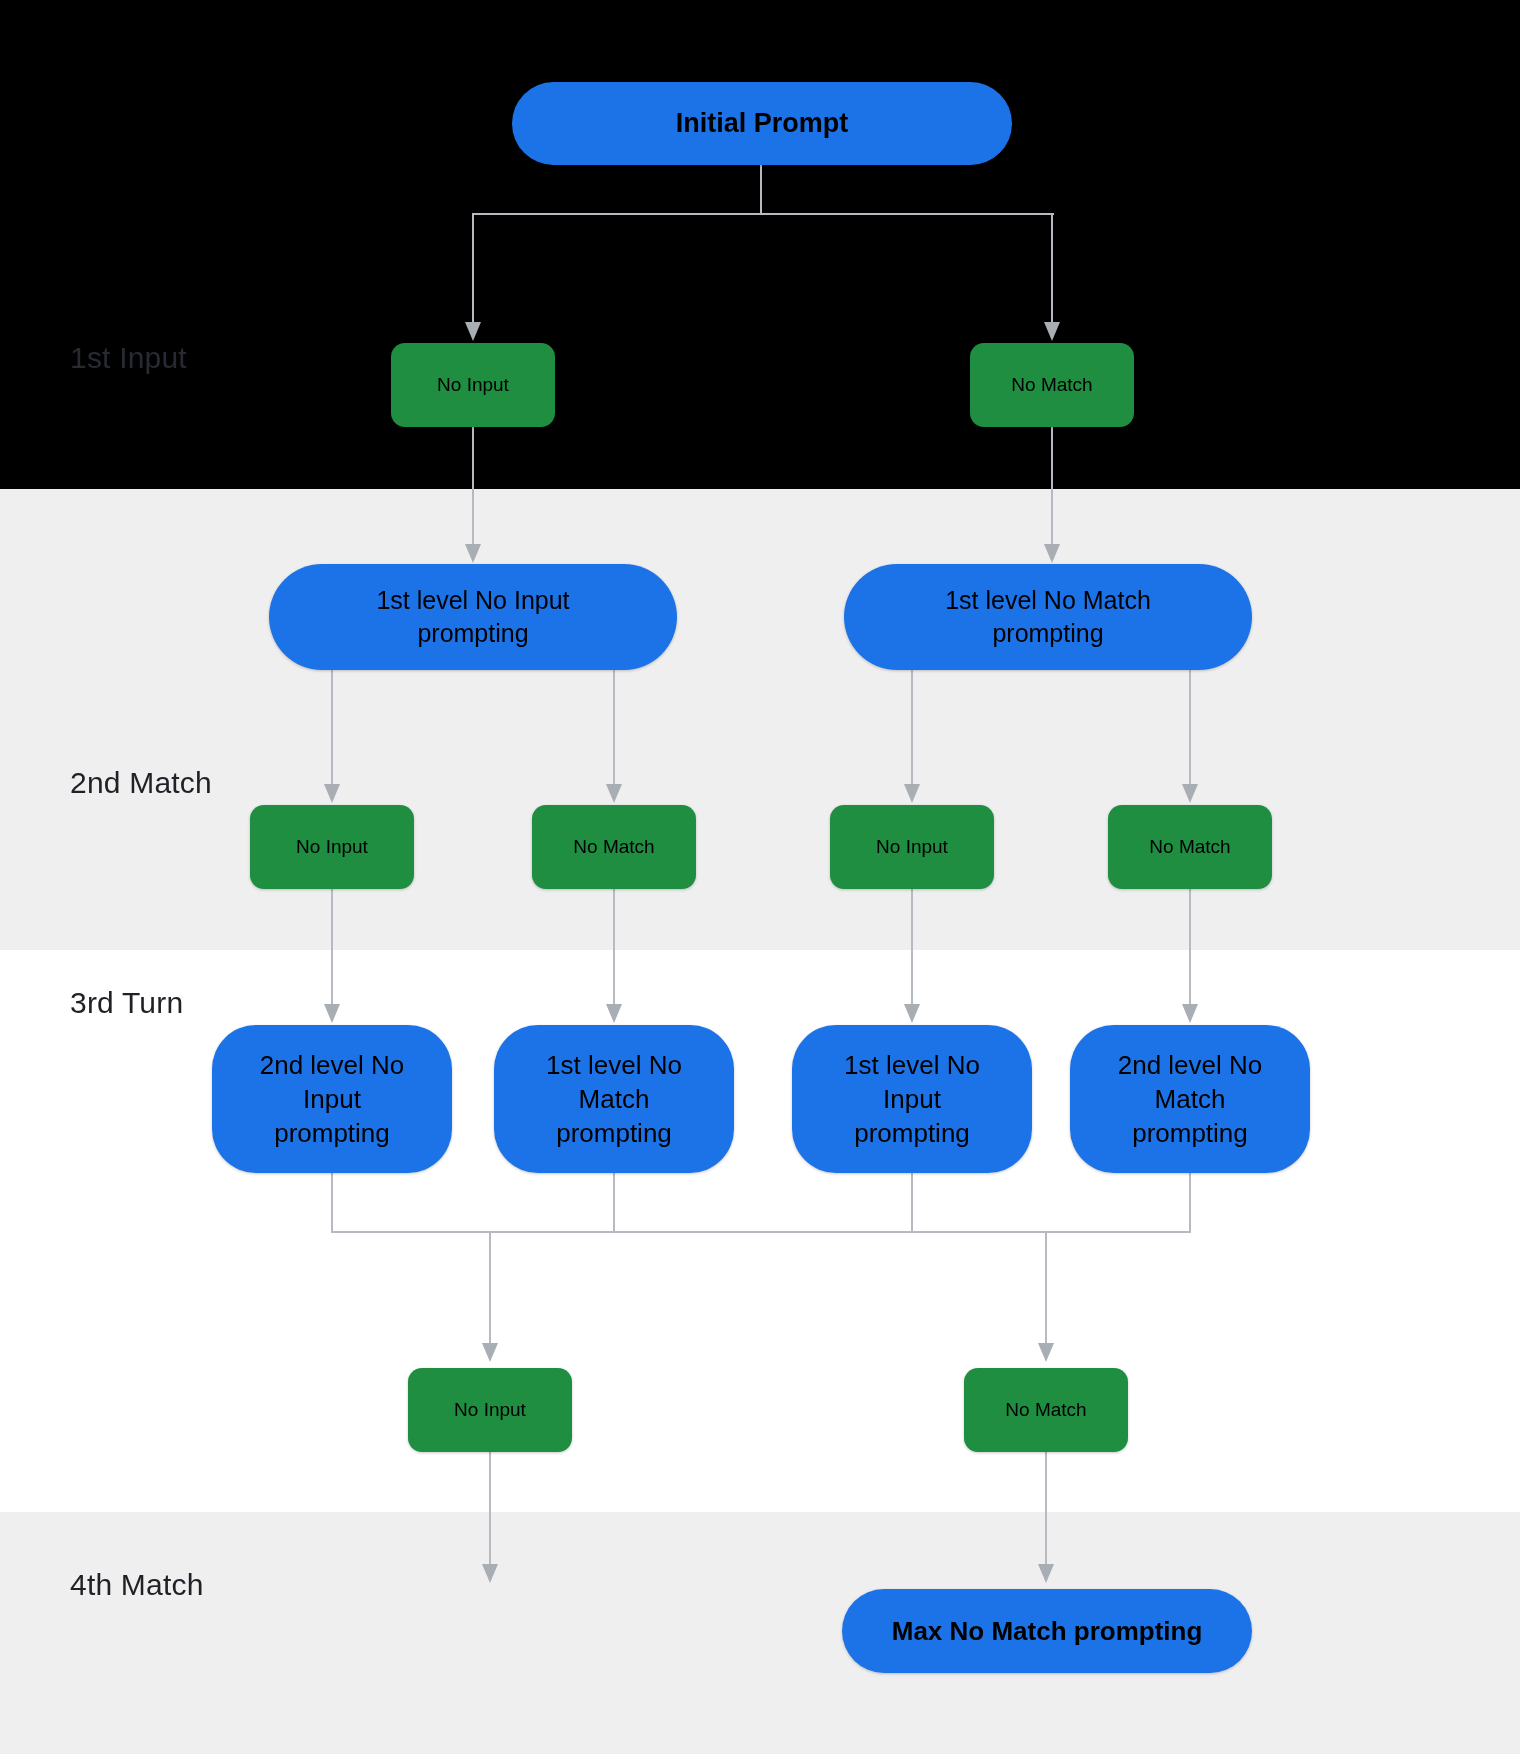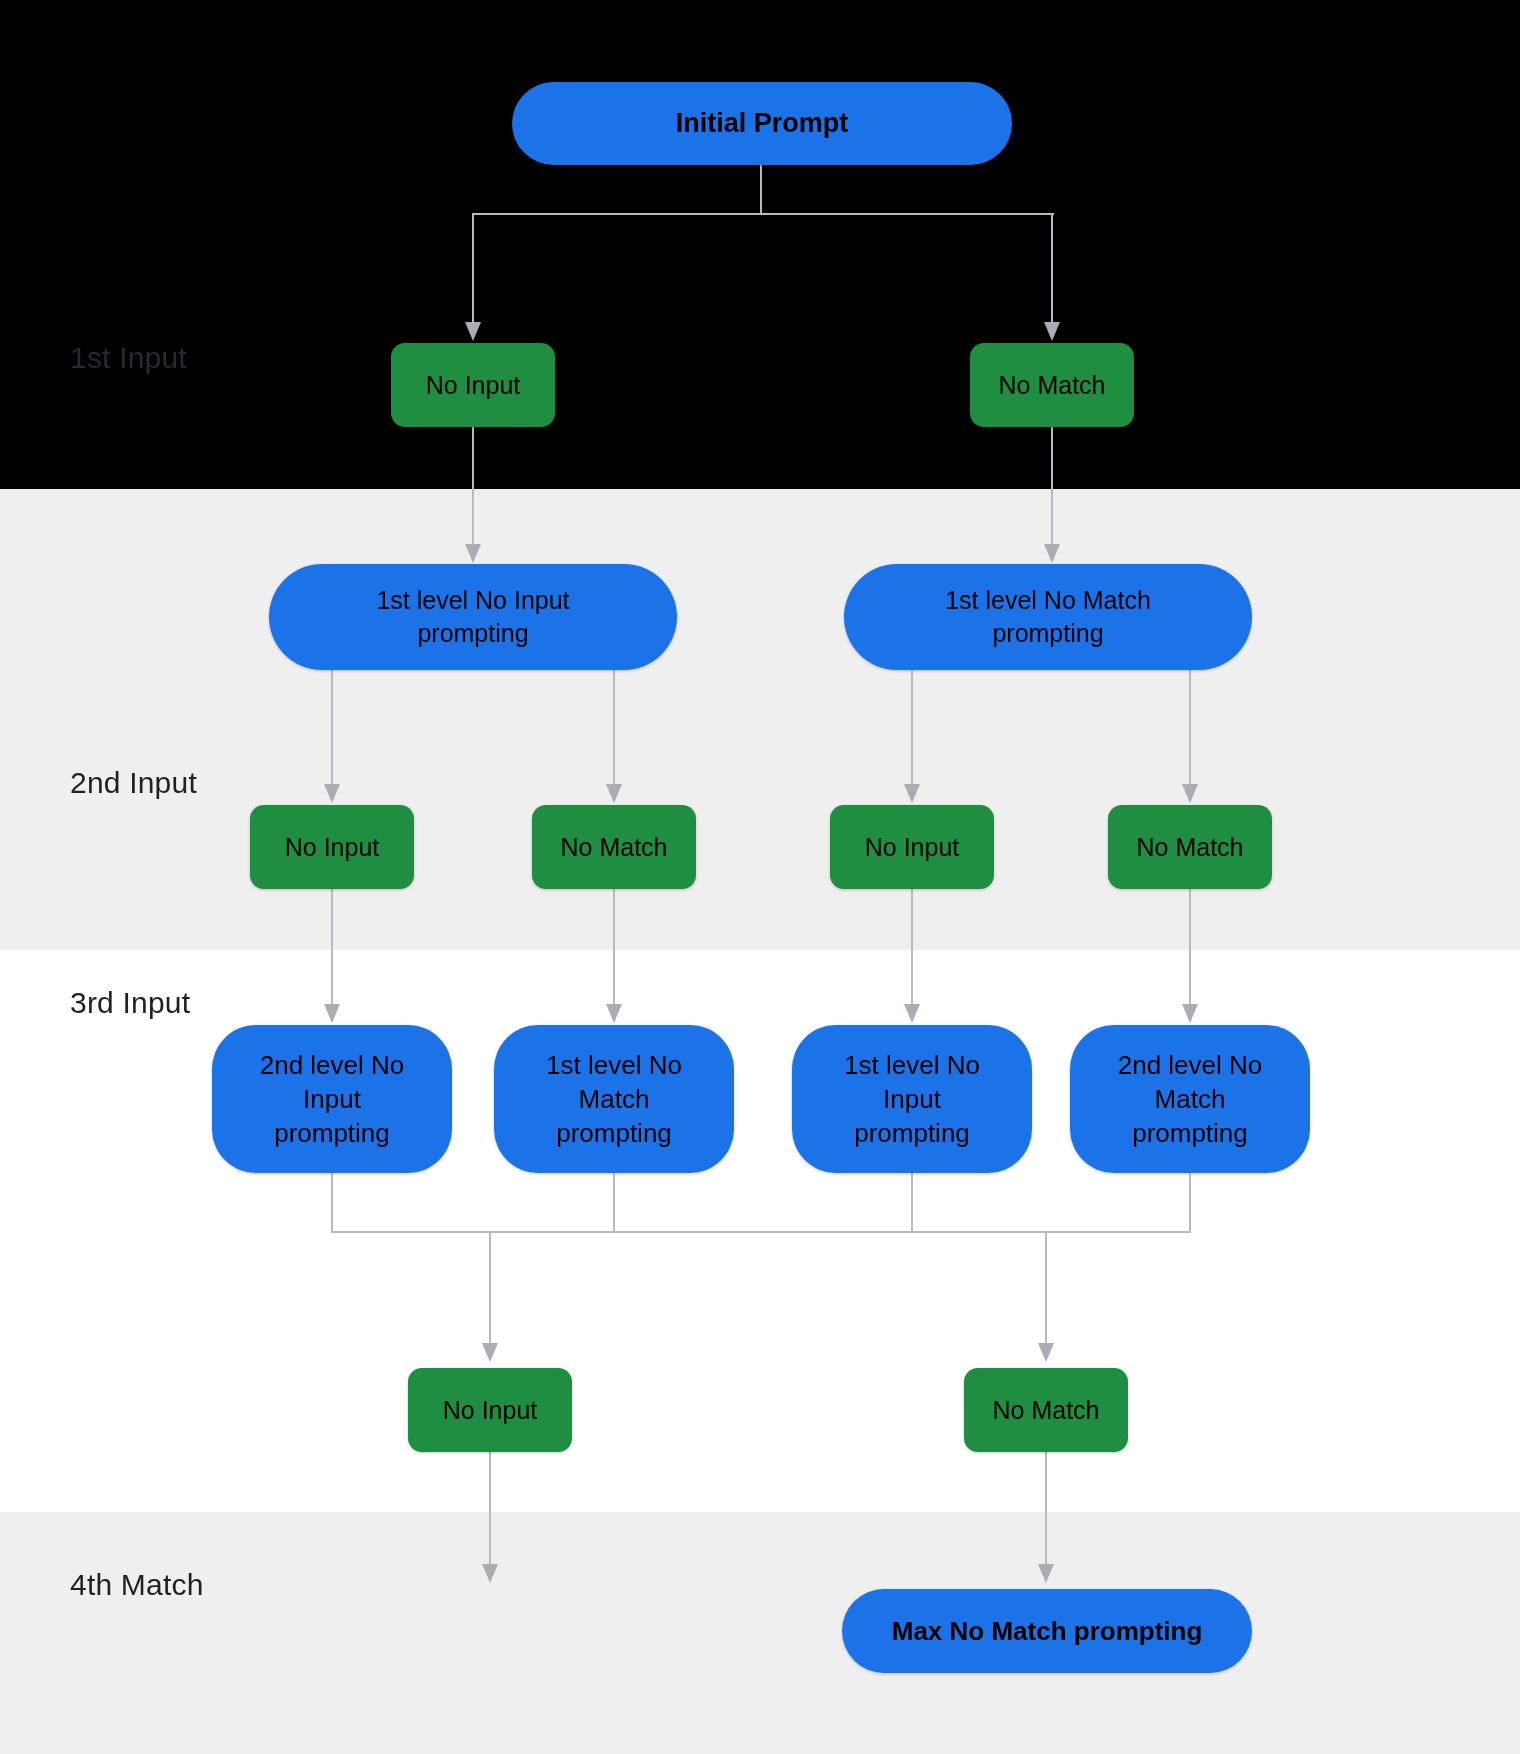--- a/index.html
+++ b/index.html
@@ -18,21 +18,21 @@
     color:#1f2126;letter-spacing:.2px;
   }
   .turn-label--on-black{color:#272a33;}
 
   .node{
     position:absolute;display:flex;align-items:center;justify-content:center;
     text-align:center;color:#000000;white-space:pre-line;
     box-shadow:0 1px 3px rgba(0,0,0,.22);
   }
   .node--prompt{background:#1c73e8;}
-  .node--event{background:#1f8e40;border-radius:14px;font-size:25px;font-weight:500;}
+  .node--event{background:#1f8e40;border-radius:14px;font-size:19px;font-weight:500;}
 
   .n-initial{left:512px;top:82px;width:500px;height:83px;border-radius:42px;font-size:27px;font-weight:600;}
   .n-b{top:564px;width:408px;height:106px;border-radius:53px;font-size:25px;font-weight:500;line-height:33px;}
   .n-c{top:1025px;width:240px;height:148px;border-radius:44px;font-size:26px;font-weight:500;line-height:34px;}
   .n-pill{top:1589px;width:410px;height:84px;border-radius:42px;font-size:26px;font-weight:600;}
   .n-ev{width:164px;height:84px;}
 
   .vline{position:absolute;width:2px;background:#b7bac0;}
   .hline{position:absolute;height:2px;background:#b7bac0;}
   .arrow{
@@ -45,22 +45,22 @@
 <body>
 
 <div class="canvas">
 
   <div class="band band-1"></div>
   <div class="band band-2"></div>
   <div class="band band-3"></div>
   <div class="band band-4"></div>
 
   <div class="turn-label turn-label--on-black" style="top:341px">1st Input</div>
-  <div class="turn-label" style="top:766px">2nd Input</div>
-  <div class="turn-label" style="top:986px">3rd Input</div>
+  <div class="turn-label" style="top:766px">2nd Match</div>
+  <div class="turn-label" style="top:986px">3rd Turn</div>
   <div class="turn-label" style="top:1568px">4th Match</div>
 
   <div class="vline" style="left:760px;top:165px;height:48px"></div>
   <div class="hline" style="left:472px;top:213px;width:582px"></div>
   <div class="vline" style="left:472px;top:213px;height:112px"></div>
   <div class="arrow" style="left:465px;top:322px"></div>
   <div class="vline" style="left:1051px;top:213px;height:112px"></div>
   <div class="arrow" style="left:1044px;top:322px"></div>
 
   <div class="vline" style="left:472px;top:427px;height:117px"></div>

